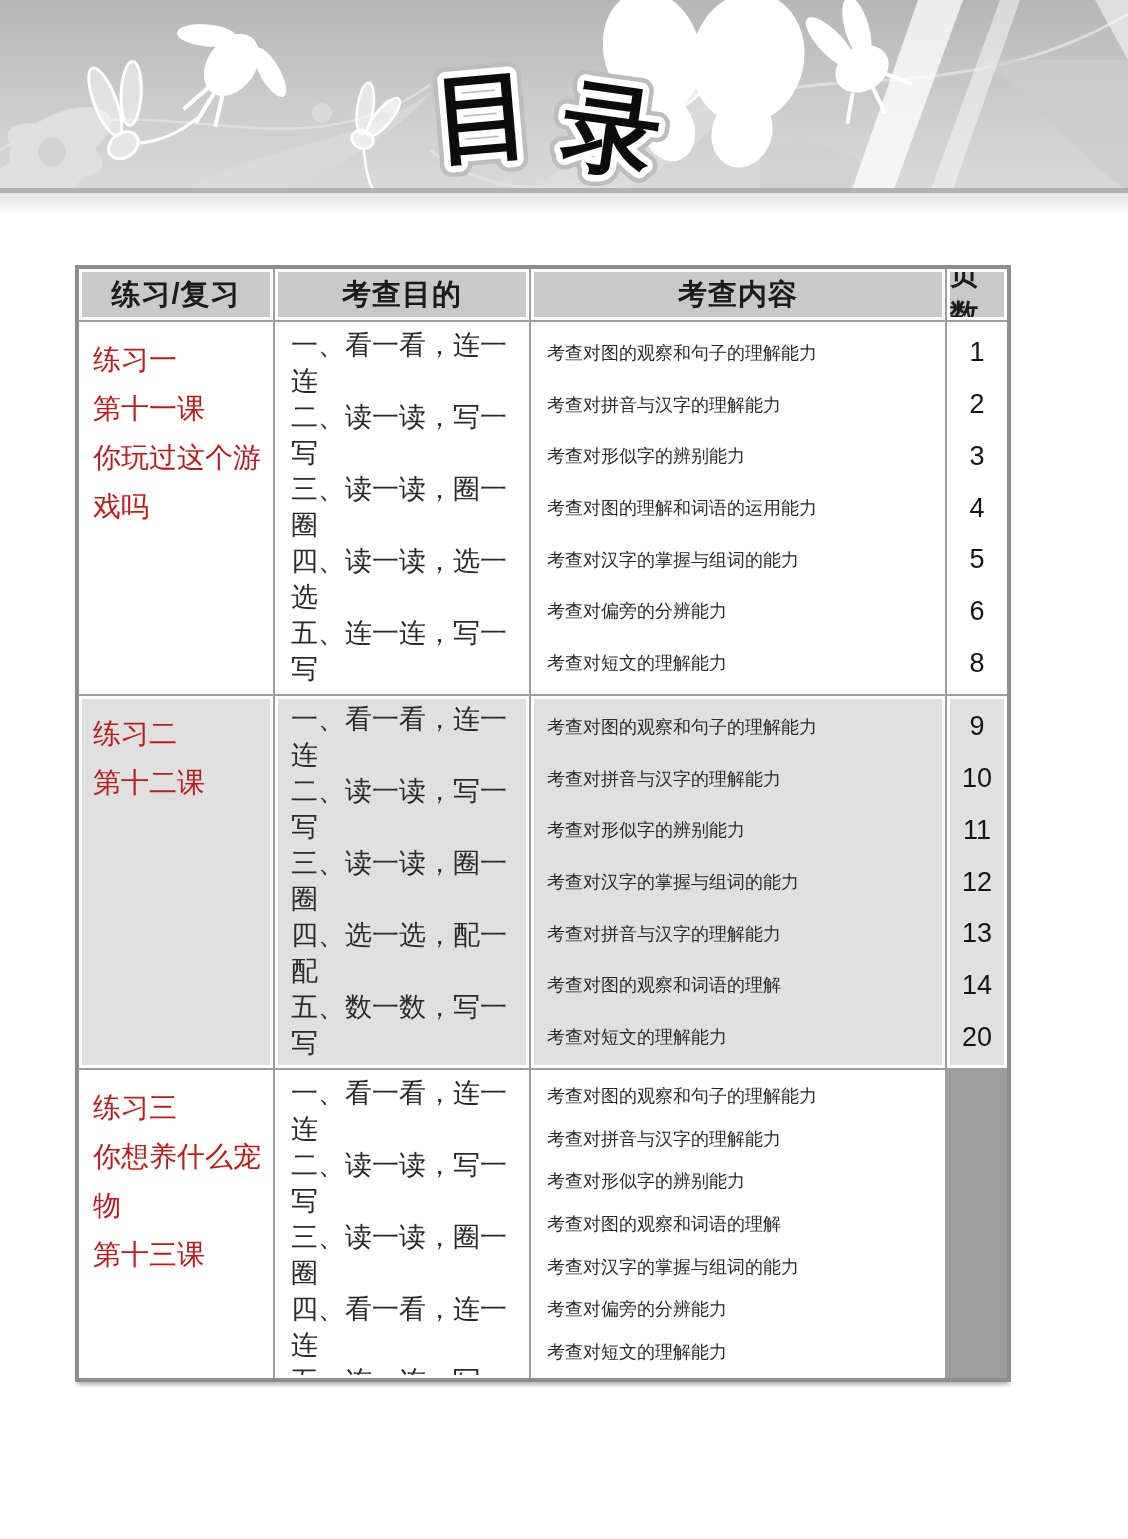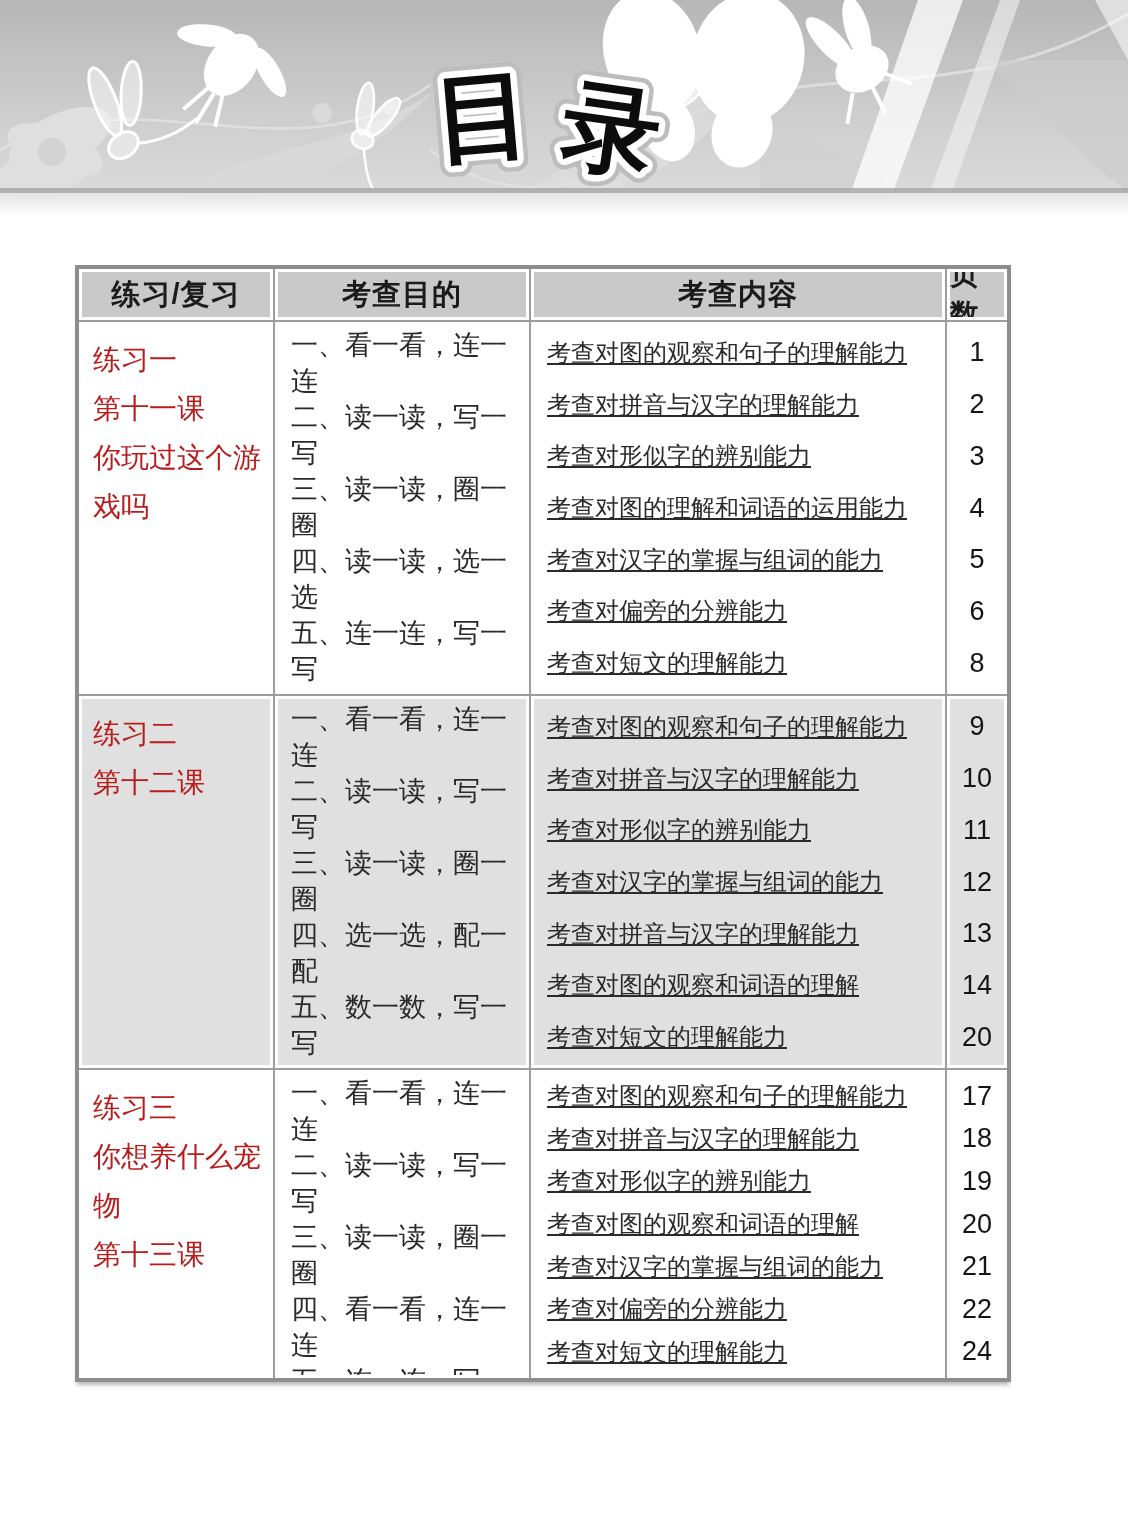--- a/index.html
+++ b/index.html
@@ -83,21 +83,21 @@
     flex: 1;
     display: flex;
     align-items: center;
   }
   .item.content, .item.purpose {
     font-family: "Liberation Serif", "DejaVu Serif", serif;
     color: #2a2a2a;
     padding-left: 13px;
   }
   .item.content { font-size: 27px; }
-  .item.purpose { font-size: 24px; text-decoration: underline; }
+  .item.purpose { font-size: 18px; }
   .item.page {
     justify-content: center;
     font-size: 27px;
     color: #141414;
   }
 </style>
 </head>
 <body>
 
 <div class="banner">
@@ -280,23 +280,14 @@
   </div>
   <div class="cell items-col">
     <div class="item purpose">考查对图的观察和句子的理解能力</div>
     <div class="item purpose">考查对拼音与汉字的理解能力</div>
     <div class="item purpose">考查对形似字的辨别能力</div>
     <div class="item purpose">考查对图的观察和词语的理解</div>
     <div class="item purpose">考查对汉字的掌握与组词的能力</div>
     <div class="item purpose">考查对偏旁的分辨能力</div>
     <div class="item purpose">考查对短文的理解能力</div>
   </div>
-  <div class="cell items-col">
-    <div class="item page">17</div>
-    <div class="item page">18</div>
-    <div class="item page">19</div>
-    <div class="item page">20</div>
-    <div class="item page">21</div>
-    <div class="item page">22</div>
-    <div class="item page">24</div>
-  </div>
 
 </div>
 
 </body></html>

